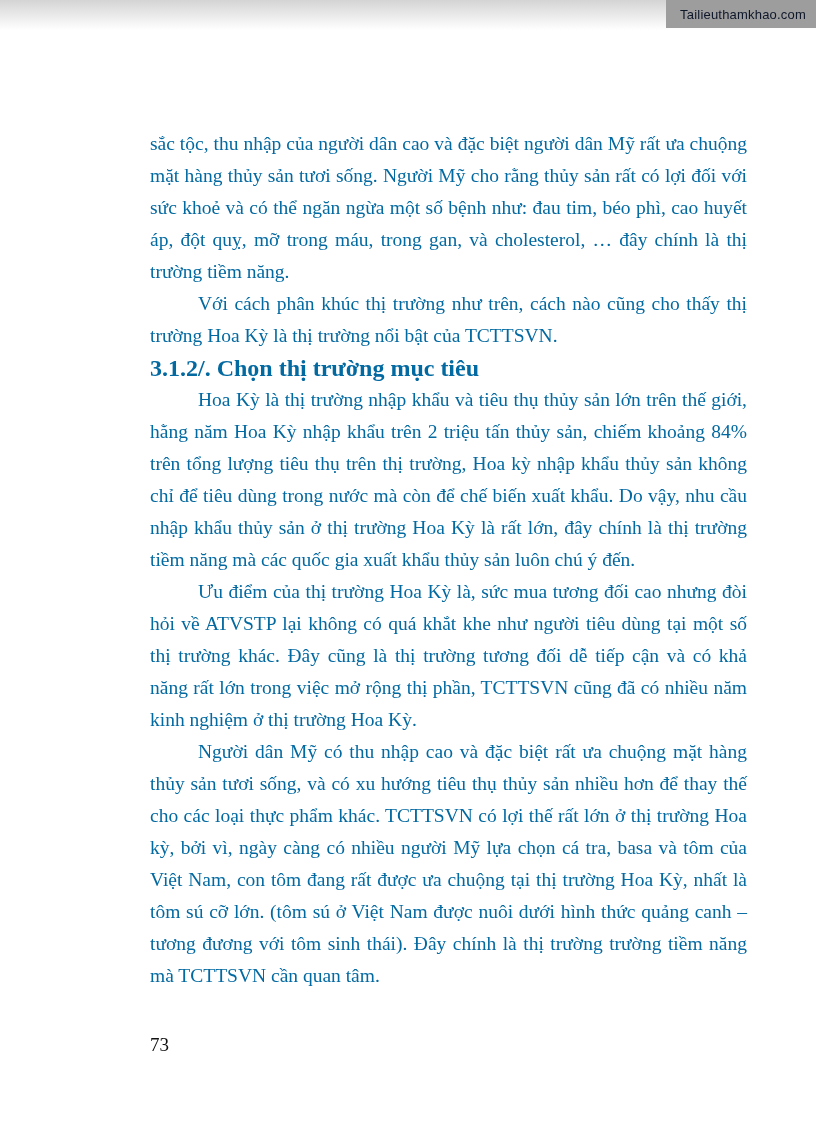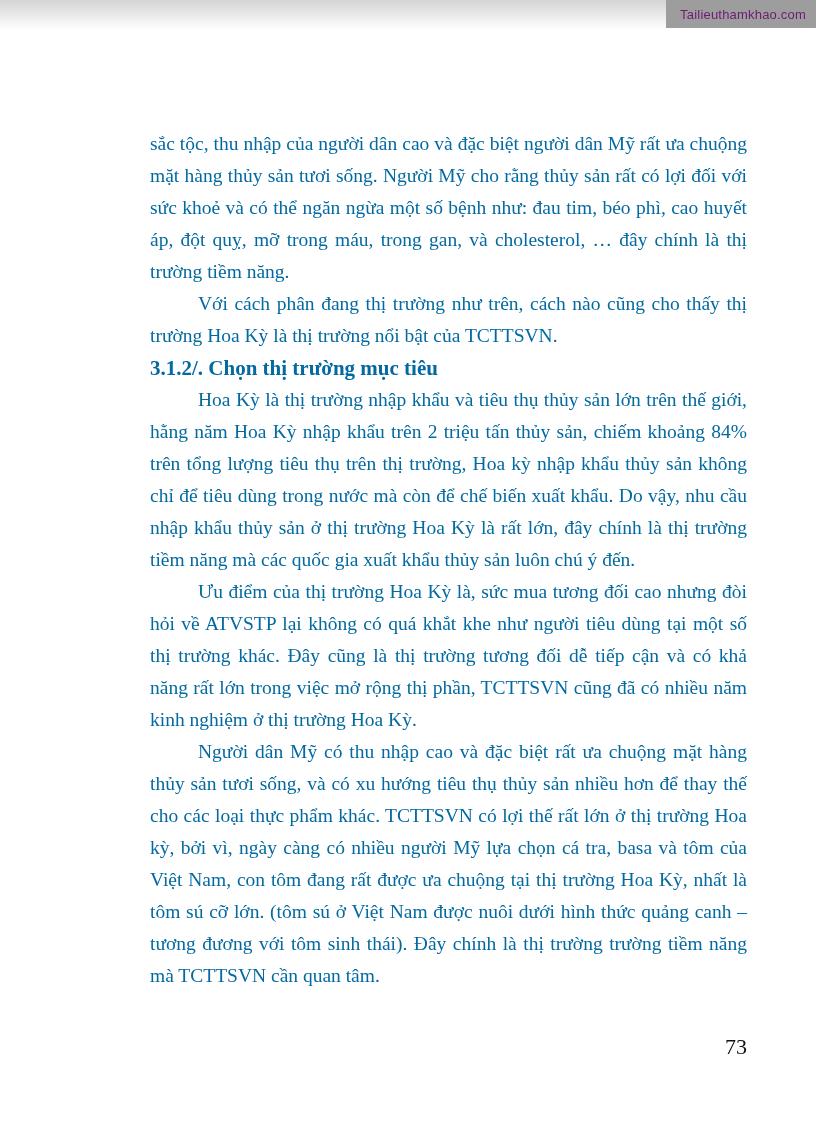--- a/index.html
+++ b/index.html
@@ -30,70 +30,70 @@
     right: 0;
     height: 28px;
     padding: 0 10px 0 14px;
     background: #9d9d9d;
     display: flex;
     align-items: center;
   }
   .watermark-text {
     font-family: "Liberation Sans", sans-serif;
     font-size: 13px;
-    color: #701a75;
+    color: #0f172a;
     letter-spacing: 0.2px;
   }
   .content {
     position: absolute;
     top: 128px;
     left: 150px;
     width: 597px;
     color: #0369a1;
     font-size: 19.5px;
     line-height: 32px;
     text-align: justify;
   }
   .content p {
     margin: 0;
   }
   .content p.indent {
     text-indent: 48px;
   }
   .content h3 {
     margin: 0;
-    font-size: 21px;
+    font-size: 24px;
     line-height: 32px;
     font-weight: bold;
     text-align: left;
   }
   .page-number {
     position: absolute;
     top: 1034px;
     left: 150px;
     width: 597px;
-    text-align: right;
-    font-size: 22px;
+    text-align: left;
+    font-size: 19px;
     color: #111111;
   }
 </style>
 </head>
 <body>
 
 <div class="page">
 
   <div class="top-band">
     <div class="watermark-box">
       <span class="watermark-text">Tailieuthamkhao.com</span>
     </div>
   </div>
 
   <div class="content">
     <p>sắc tộc, thu nhập của người dân cao và đặc biệt người dân Mỹ rất ưa chuộng mặt hàng thủy sản tươi sống. Người Mỹ cho rằng thủy sản rất có lợi đối với sức khoẻ và có thể ngăn ngừa một số bệnh như: đau tim, béo phì, cao huyết áp, đột quỵ, mỡ trong máu, trong gan, và cholesterol, … đây chính là thị trường tiềm năng.</p>
-    <p class="indent">Với cách phân đang thị trường như trên, cách nào cũng cho thấy thị trường Hoa Kỳ là thị trường nổi bật của TCTTSVN.</p>
+    <p class="indent">Với cách phân khúc thị trường như trên, cách nào cũng cho thấy thị trường Hoa Kỳ là thị trường nổi bật của TCTTSVN.</p>
     <h3>3.1.2/. Chọn thị trường mục tiêu</h3>
     <p class="indent">Hoa Kỳ là thị trường nhập khẩu và tiêu thụ thủy sản lớn trên thế giới, hằng năm Hoa Kỳ nhập khẩu trên 2 triệu tấn thủy sản, chiếm khoảng 84% trên tổng lượng tiêu thụ trên thị trường, Hoa kỳ nhập khẩu thủy sản không chỉ để tiêu dùng trong nước mà còn để chế biến xuất khẩu. Do vậy, nhu cầu nhập khẩu thủy sản ở thị trường Hoa Kỳ là rất lớn, đây chính là thị trường tiềm năng mà các quốc gia xuất khẩu thủy sản luôn chú ý đến.</p>
     <p class="indent">Ưu điểm của thị trường Hoa Kỳ là, sức mua tương đối cao nhưng đòi hỏi về ATVSTP lại không có quá khắt khe như người tiêu dùng tại một số thị trường khác. Đây cũng là thị trường tương đối dễ tiếp cận và có khả năng rất lớn trong việc mở rộng thị phần, TCTTSVN cũng đã có nhiều năm kinh nghiệm ở thị trường Hoa Kỳ.</p>
     <p class="indent">Người dân Mỹ có thu nhập cao và đặc biệt rất ưa chuộng mặt hàng thủy sản tươi sống, và có xu hướng tiêu thụ thủy sản nhiều hơn để thay thế cho các loại thực phẩm khác. TCTTSVN có lợi thế rất lớn ở thị trường Hoa kỳ, bởi vì, ngày càng có nhiều người Mỹ lựa chọn cá tra, basa và tôm của Việt Nam, con tôm đang rất được ưa chuộng tại thị trường Hoa Kỳ, nhất là tôm sú cỡ lớn. (tôm sú ở Việt Nam được nuôi dưới hình thức quảng canh – tương đương với tôm sinh thái). Đây chính là thị trường trường tiềm năng mà TCTTSVN cần quan tâm.</p>
   </div>
 
   <div class="page-number">73</div>
 
 </div>
 

